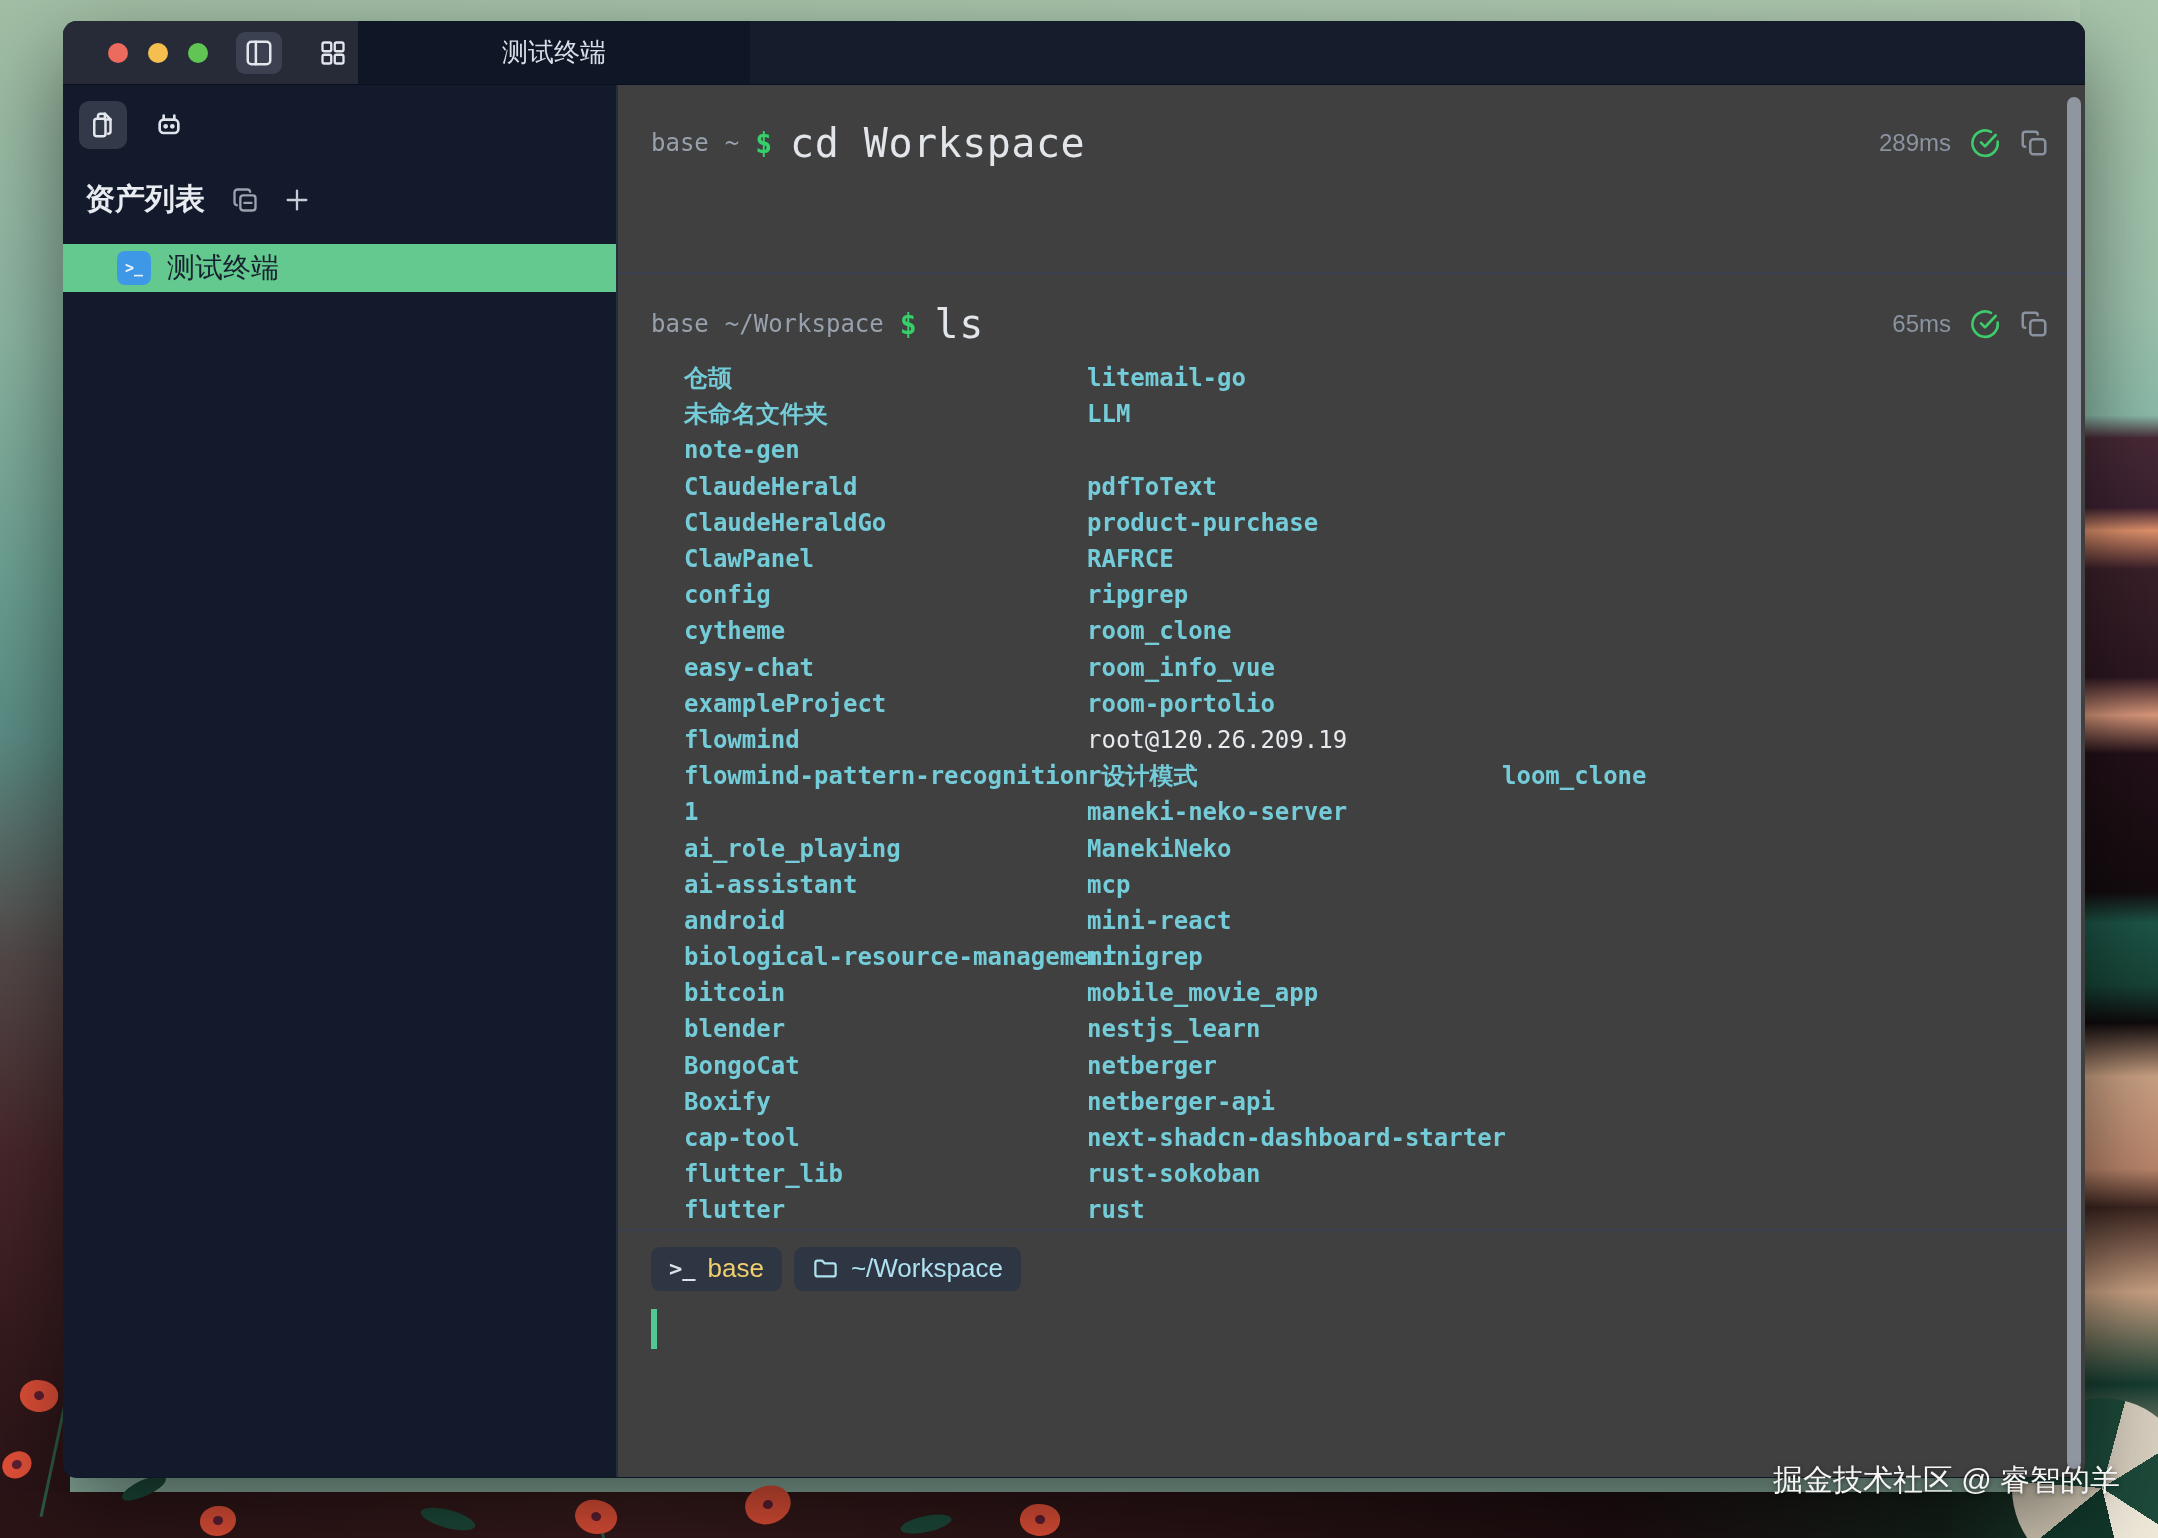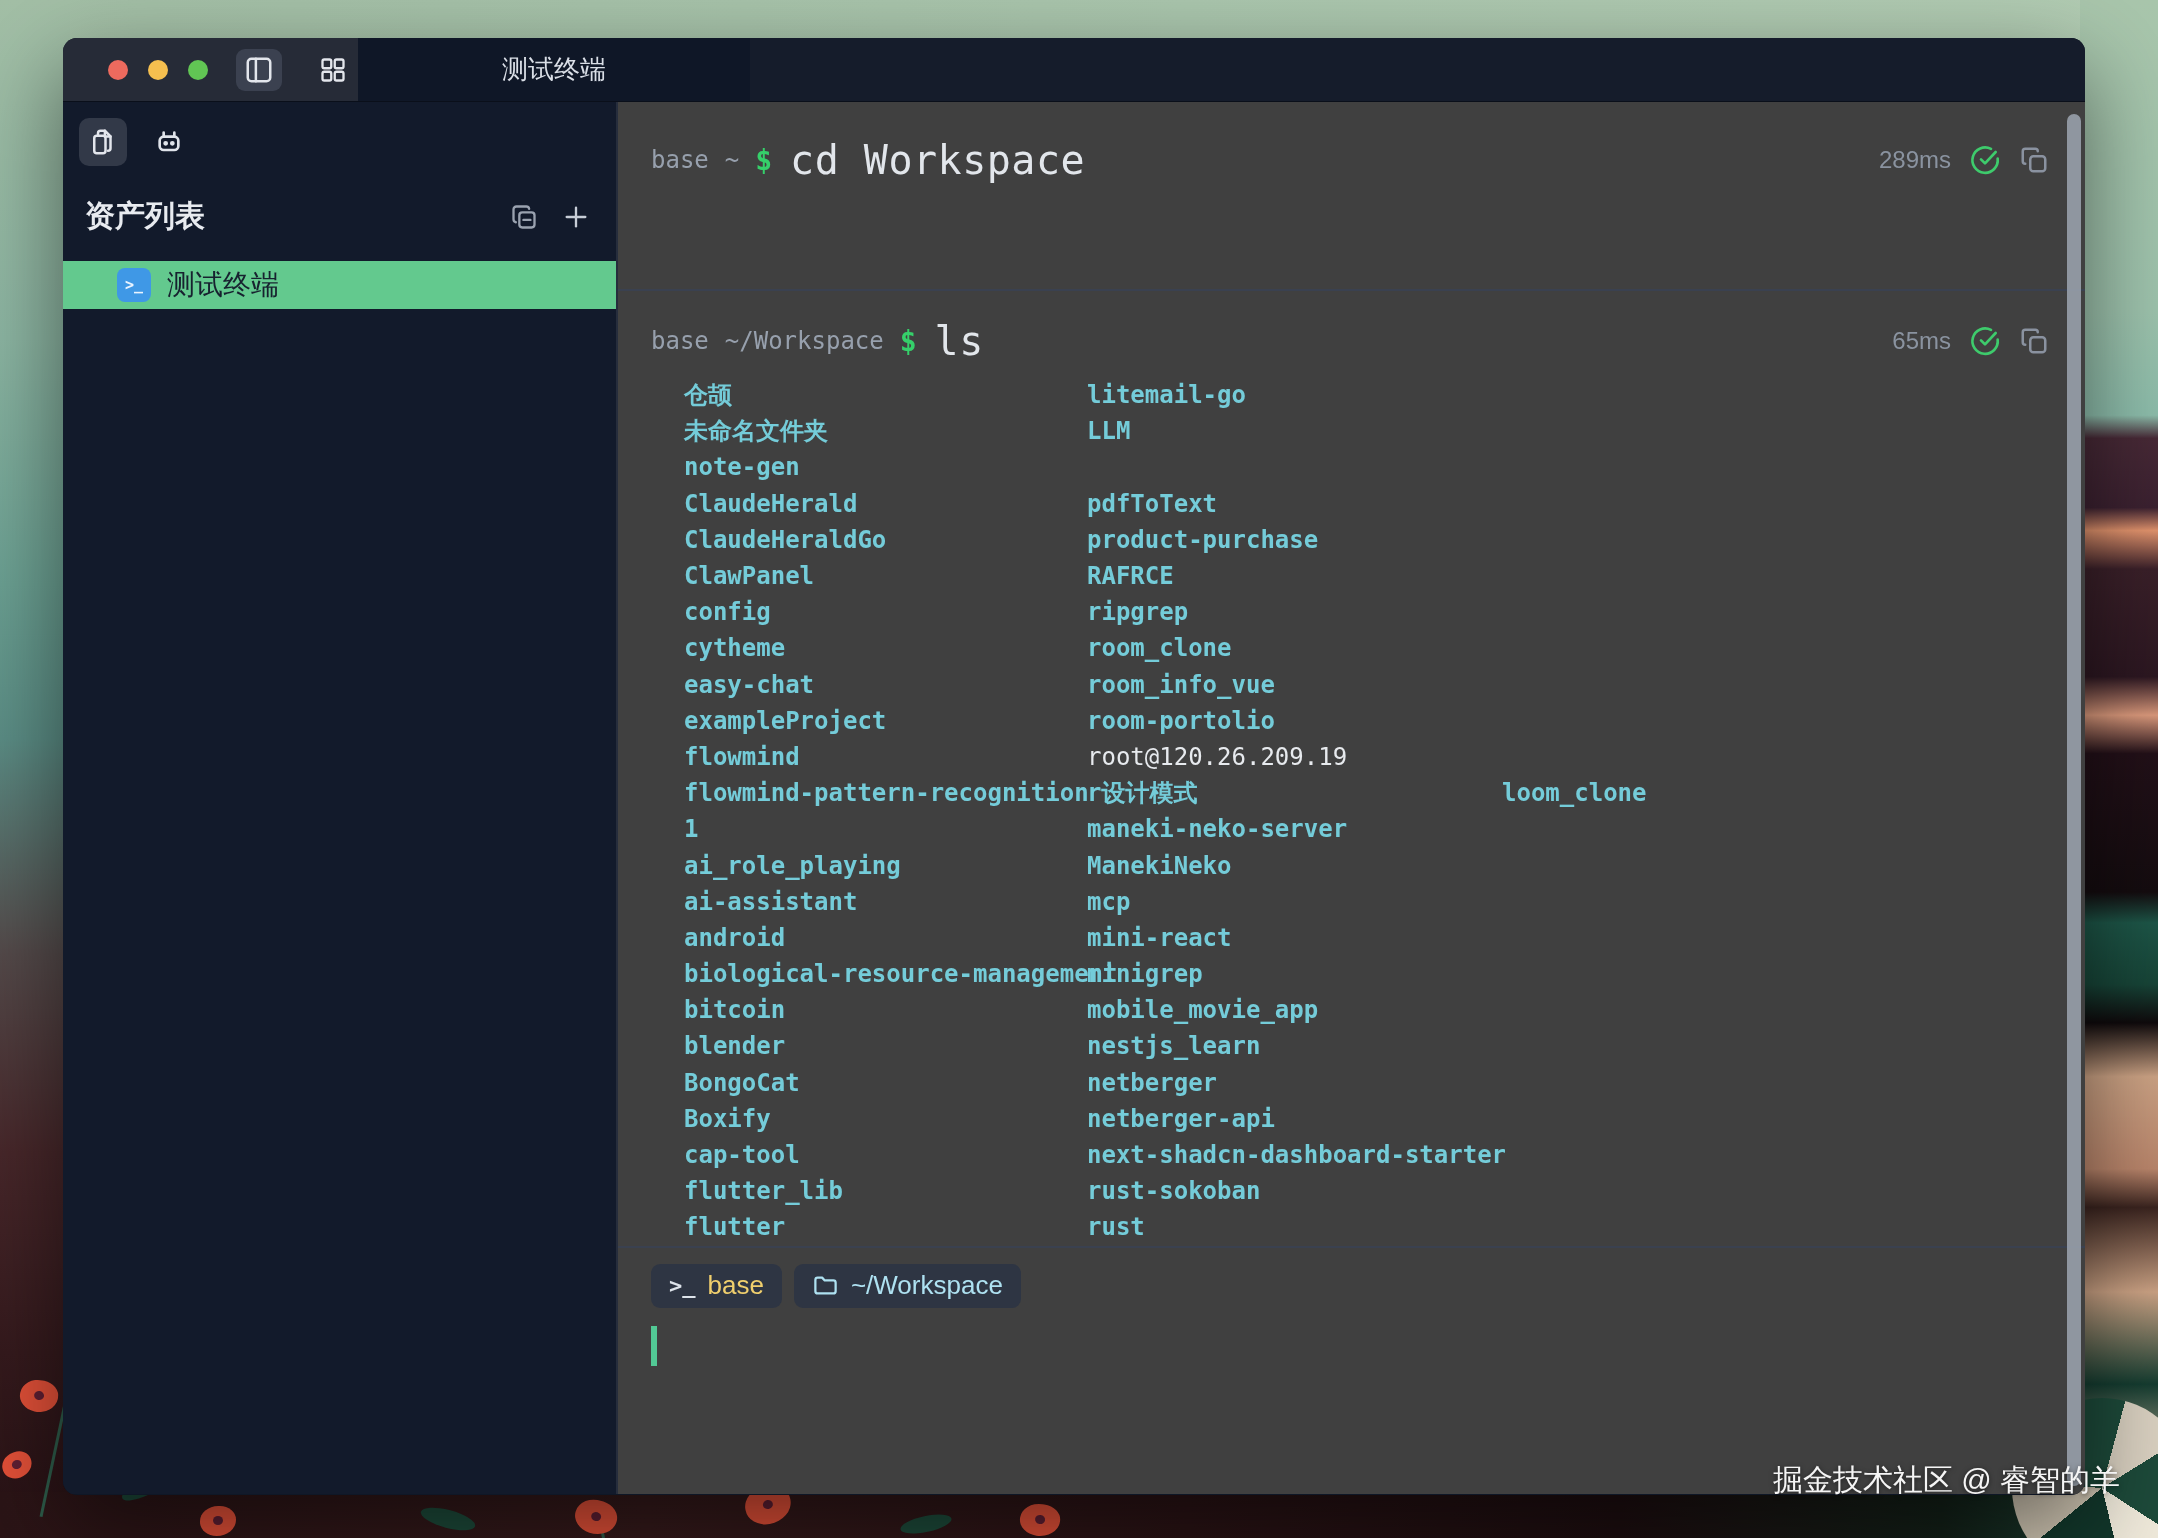--- a/index.html
+++ b/index.html
@@ -17,21 +17,21 @@
     background:linear-gradient(90deg,#2b1416 0%,#351a1b 30%,#2a1315 55%,#1d0e10 75%,#132018 90%,#1e4a3a 100%); }
   .pinwheel { position:absolute; right:-34px; bottom:-40px; width:180px; height:180px; border-radius:50%;
     background:conic-gradient(from 15deg,#d9d0c0 0 12%,#1d4a3a 12% 30%,#efe9da 30% 42%,#12372b 42% 60%,#cfc5b2 60% 72%,#1d4a3a 72% 100%); }
   .flower { position:absolute; background:#e25038; border-radius:52% 46% 55% 48%; }
   .flower::after { content:""; position:absolute; left:50%; top:50%; width:10px; height:9px; margin:-5px 0 0 -5px;
     background:#5e1f33; border-radius:50%; }
   .leaf { position:absolute; background:#1d4a3a; border-radius:50%; }
   .stem { position:absolute; background:#2e5c4a; width:3px; }
 
   
-  .window { position:absolute; left:63px; top:38px; width:2022px; height:1457px; border-radius:14px; overflow:hidden;
+  .window { position:absolute; left:63px; top:21px; width:2022px; height:1457px; border-radius:14px; overflow:hidden;
     box-shadow:0 32px 90px rgba(0,0,0,.5); background:#0f1726; }
   .titlebar { display:flex; height:64px; align-items:stretch; border-bottom:1px solid #0a0f1a; }
   .tb-left { width:295px; background:#262b37; display:flex; align-items:center; padding-left:45px; flex:none; }
   .traffic { display:flex; gap:20px; align-items:center; }
   .tl { width:20px; height:20px; border-radius:50%; display:inline-block; }
   .tl.red { background:#ed6a5e; } .tl.yellow { background:#f5bf4f; } .tl.green { background:#61c554; }
   .tb-icon { border:none; background:transparent; margin-left:28px; width:46px; height:42px; border-radius:9px;
     display:flex; align-items:center; justify-content:center; cursor:pointer; }
   .tb-icon.pressed { background:#3b4150; }
   .tab-active { width:392px; background:#0f1727; display:flex; align-items:center; justify-content:center; flex:none; }
@@ -39,21 +39,21 @@
   .tab-rest { flex:1; background:#151c2b; }
 
   .win-body { display:flex; height:1392px; }
   .sidebar { width:553px; background:#121a2b; flex:none; position:relative; }
   .vsep { width:2px; background:#262d3c; flex:none; }
 
   .side-icons { display:flex; align-items:center; gap:18px; padding:16px 0 0 16px; }
   .side-icon { border:none; background:transparent; width:48px; height:48px; border-radius:10px;
     display:flex; align-items:center; justify-content:center; cursor:pointer; }
   .side-icon.selected { background:#323948; }
-  .side-header { display:flex; align-items:center; justify-content:space-between; margin-top:30px; padding:0 26px 0 22px;gap:26px; }
+  .side-header { display:flex; align-items:center; margin-top:30px; padding:0 26px 0 22px;gap:26px; }
   .side-title { color:#e8ebf0; font-size:30px; font-weight:700; }
   .side-actions { display:flex; gap:24px; align-items:center; }
   .side-actions button { border:none; background:transparent; cursor:pointer; padding:0; display:flex; }
   .asset-item { margin-top:24px; height:48px; width:100%; display:flex; align-items:center; gap:16px;
     padding-left:54px; background:#63c98e; cursor:pointer; }
   .asset-icon { width:34px; height:34px; border-radius:8px; background:#3f98e6; color:#eaf4ff;
     font:700 15px "DejaVu Sans Mono",monospace; display:flex; align-items:center; justify-content:center; flex:none; }
   .asset-label { color:#17212f; font-size:28px; font-weight:500; }
 
   

